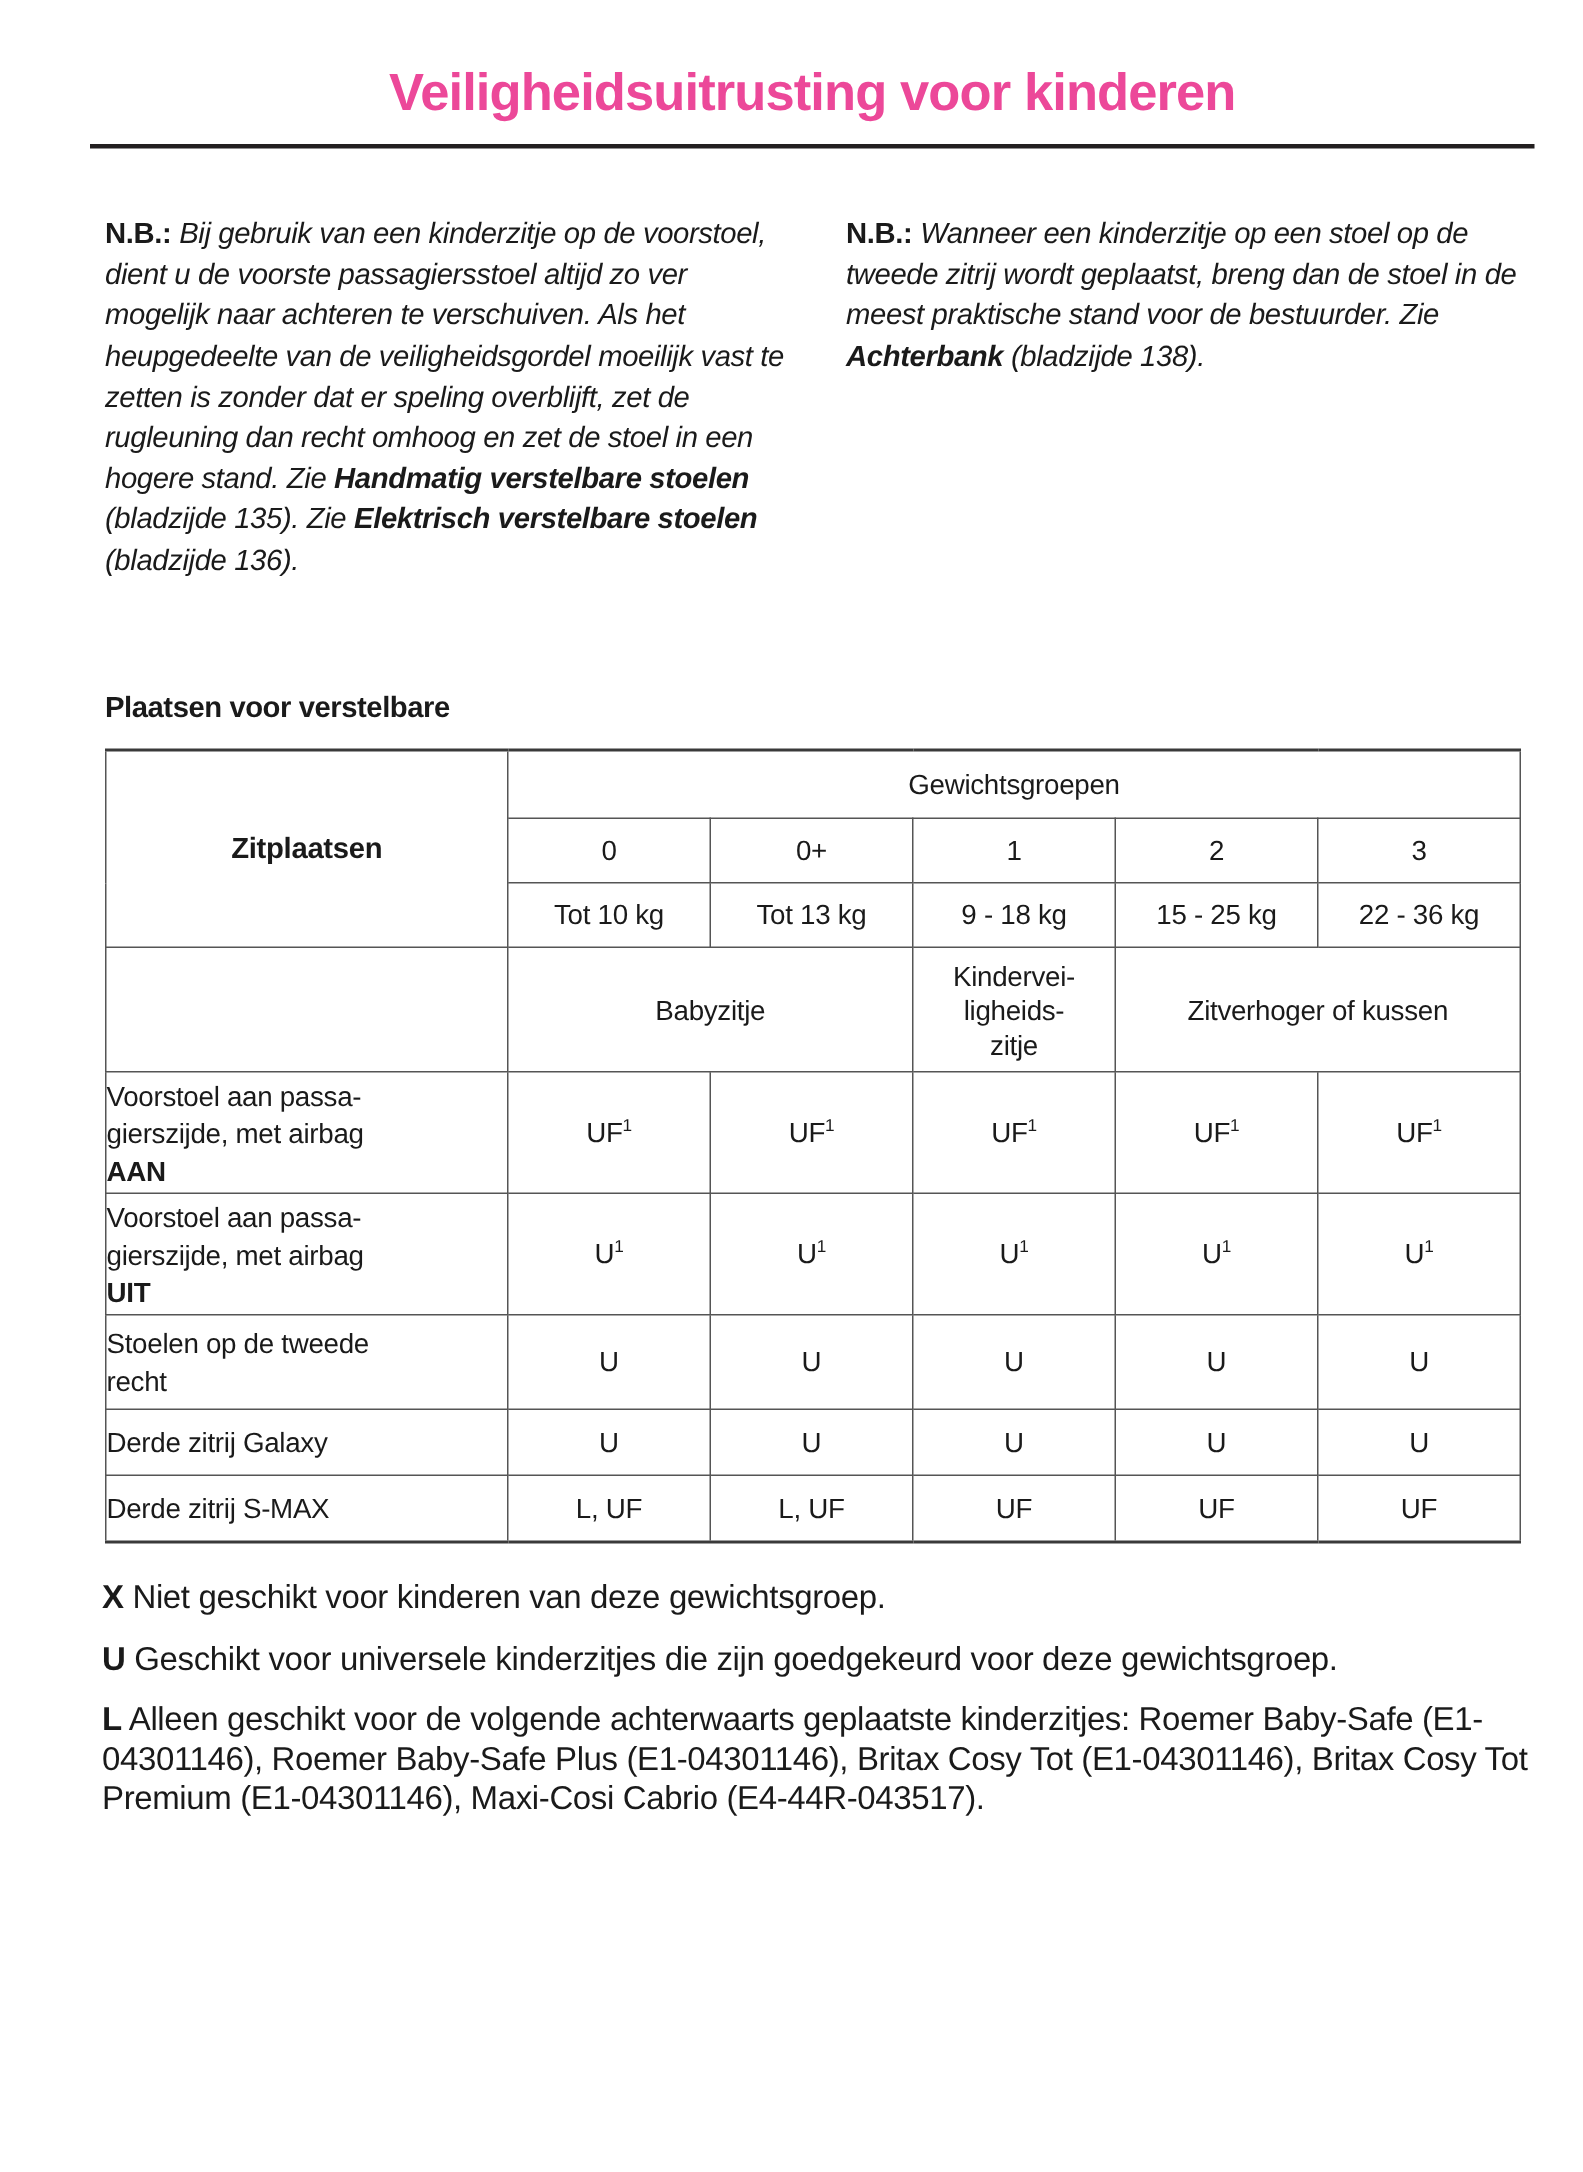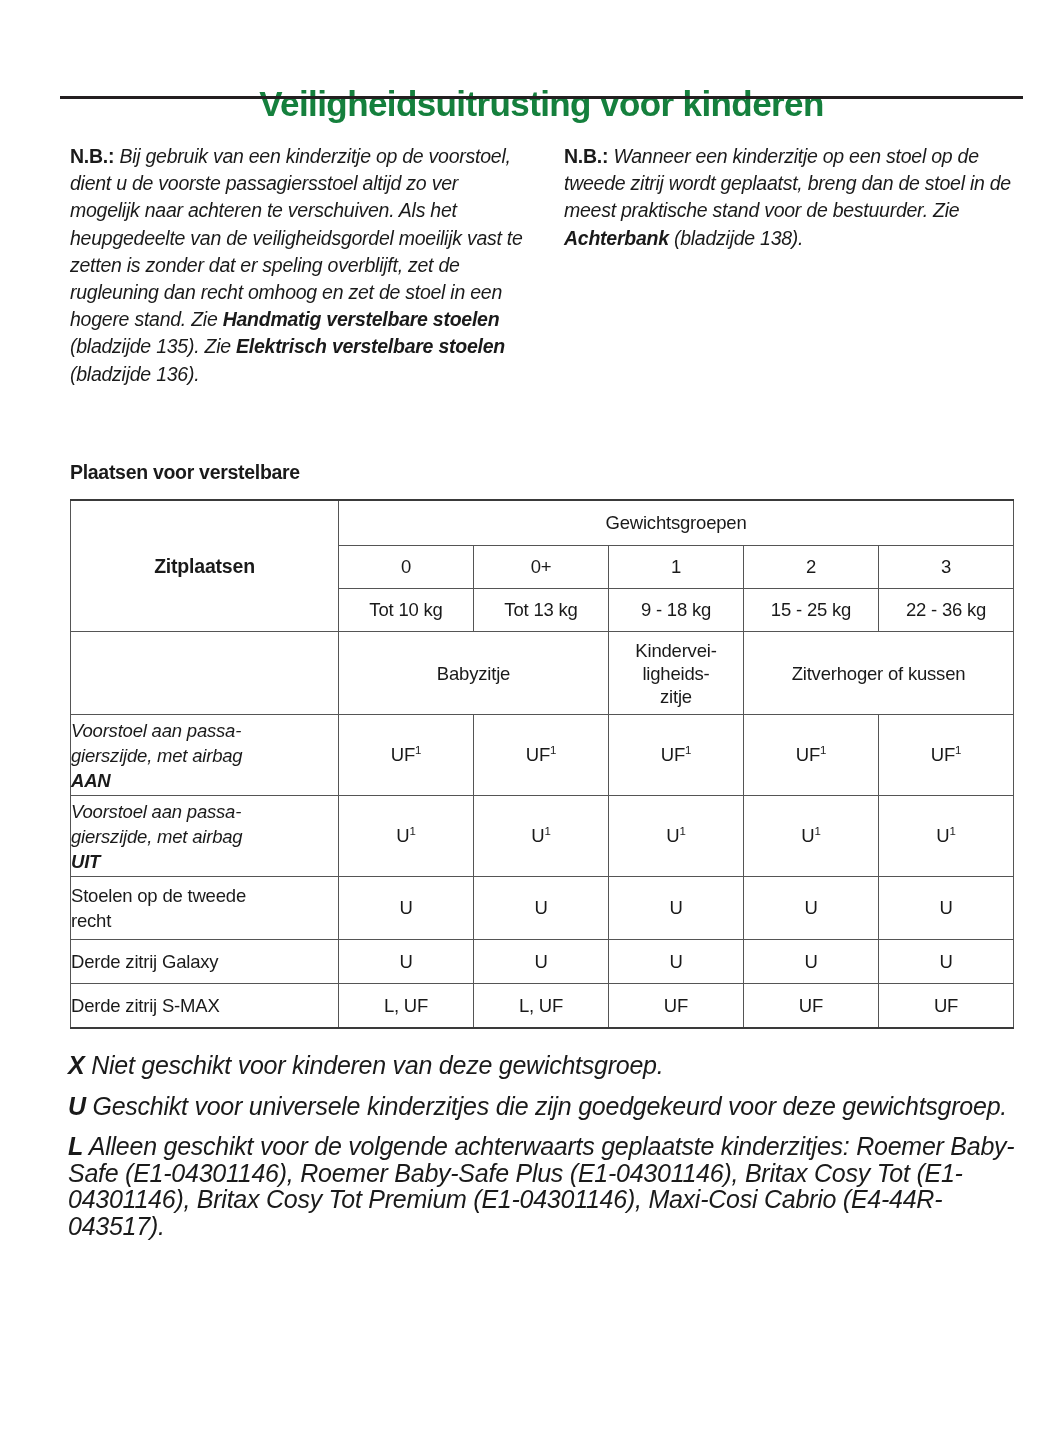--- a/index.html
+++ b/index.html
@@ -25,22 +25,21 @@
   
   .page-title {
     position: absolute;
     left: 60px;
     top: 42px;
     width: 963px;
     text-align: center;
     font-size: 35px;
     font-weight: bold;
     letter-spacing: -0.6px;
-    color: #15803d;
-    margin-top: 42px;
+    color: #ec4899;
   }
   .title-rule {
     position: absolute;
     left: 60px;
     top: 96px;
     width: 963px;
     height: 3px;
     background: #231f20;
   }
 
@@ -118,21 +117,21 @@
     text-align: left;
     padding: 8px 10px 8px 12px;
     line-height: 25px;
     font-size: 19px;
   }
   .cell-label b { font-weight: bold; }
   .cell-val {
     text-align: center;
     font-size: 19.5px;
   }
-  .row-tall  { height: 80px; font-style: italic; }
+  .row-tall  { height: 80px; }
   .row-mid   { height: 62px; }
   .row-short { height: 43px; }
 
   .zit-cell {
     text-align: center;
     font-weight: bold;
     font-size: 19.5px;
   }
 
   sup {
@@ -140,24 +139,23 @@
     vertical-align: super;
     line-height: 0;
   }
 
   
   .legend {
     position: absolute;
     left: 68px;
     top: 1052px;
     width: 958px;
-    font-size: 25px;
+    font-size: 22px;
     line-height: 26.5px;
     letter-spacing: -0.25px;
-    font-style: italic;
   }
   .legend p {
     margin: 0 0 14px 0;
   }
   .legend .key {
     font-weight: bold;
   }
 
   
   .page-number {

